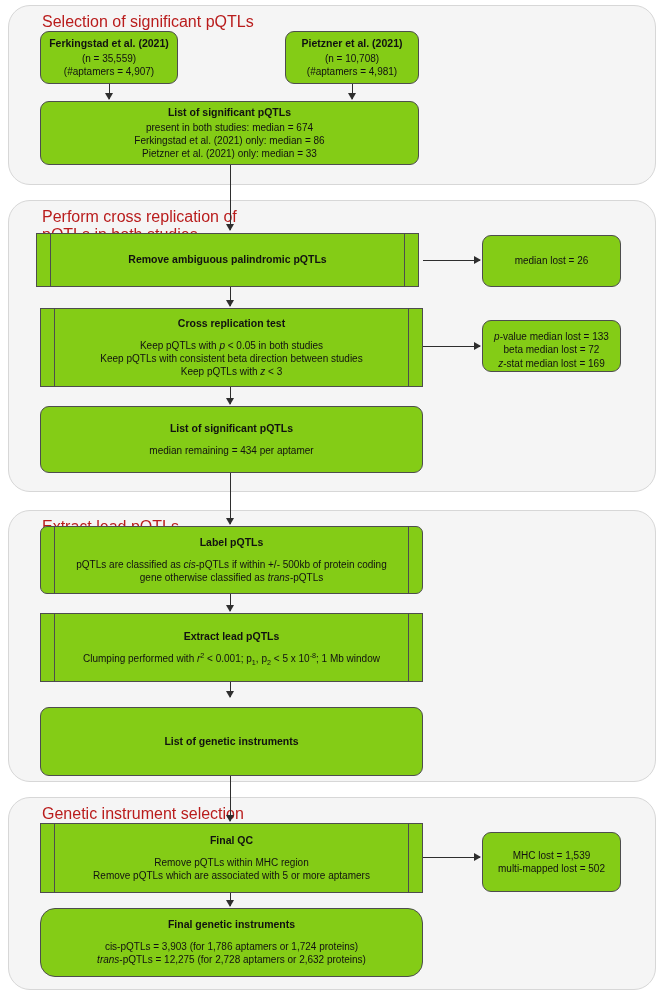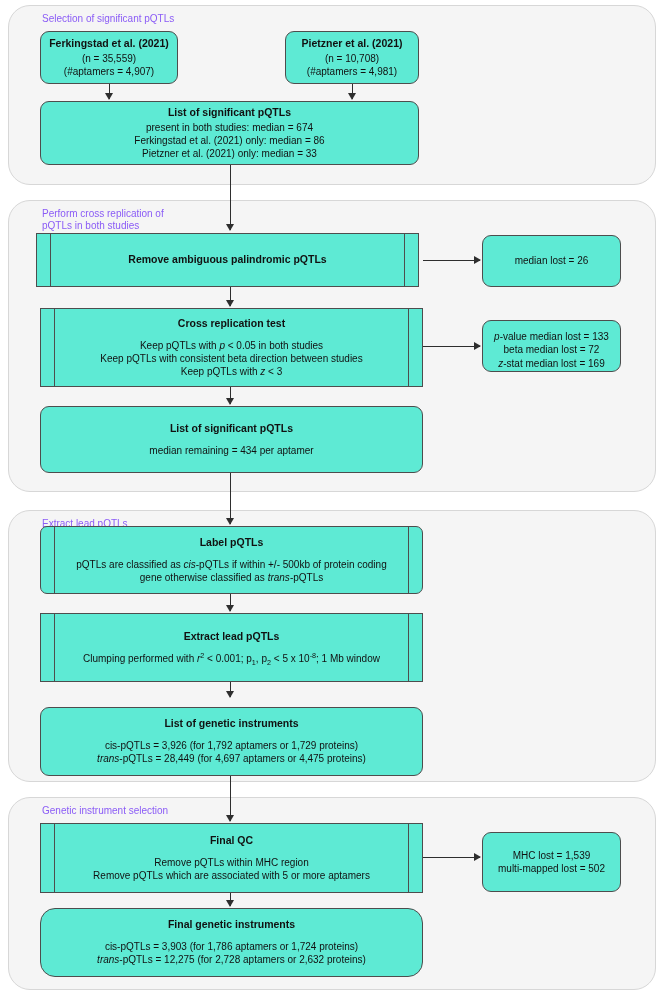--- a/index.html
+++ b/index.html
@@ -8,24 +8,24 @@
     font-family:"Liberation Sans", sans-serif;
     color:#1c1c1c; background:#ffffff; overflow:hidden;
   }
   .section {
     position:absolute; left:8px; width:648px;
     background:#f5f5f5; border:1px solid #d7d7d7; border-radius:22px;
     box-sizing:border-box;
   }
   .section-label {
     position:absolute; left:33px; top:7px;
-    font-size:10px; line-height:1.15; color:#8b5cf6;
+    font-size:16px; line-height:1.15; color:#b91c1c;
   }
   .box {
-    position:absolute; background:#5eead4;
+    position:absolute; background:#84cc16;
     border:1.3px solid #4d4d4d; box-sizing:border-box;
     display:flex; flex-direction:column; justify-content:center; align-items:center;
     text-align:center; font-size:10px; line-height:1.32; color:#111;
     z-index:3; padding:2px 6px;
   }
   .rounded { border-radius:9px; }
   .box .title { font-weight:bold; font-size:10.5px; }
   .box .body { margin-top:8px; }
   .box .body.tight { margin-top:1px; }
   .bar { position:absolute; top:-1px; bottom:-1px; width:0; border-left:1.3px solid #4d4d4d; }
@@ -139,24 +139,20 @@
   <div class="box" style="left:40px; top:613px; width:383px; height:69px;">
     <div class="bar bar-l"></div>
     <div class="bar bar-r"></div>
     <div class="title">Extract lead pQTLs</div>
     <div class="body">
         <div class="tline">Clumping performed with <i>r</i><sup>2</sup> &lt; 0.001; p<sub>1</sub>, p<sub>2</sub> &lt; 5 x 10<sup>-8</sup>; 1 Mb window</div>
       </div>
   </div>
   <div class="box rounded" style="left:40px; top:699px; width:383px; height:69px;margin-top:8px;">
     <div class="title">List of genetic instruments</div>
-    <div class="body">
-        <div class="tline">cis-pQTLs = 3,926 (for 1,792 aptamers or 1,729 proteins)</div>
-        <div class="tline"><i>trans</i>-pQTLs = 28,449 (for 4,697 aptamers or 4,475 proteins)</div>
-      </div>
   </div>
 
   <div class="box" style="left:40px; top:823px; width:383px; height:70px;">
     <div class="bar bar-l"></div>
     <div class="bar bar-r"></div>
     <div class="title">Final QC</div>
     <div class="body">
         <div class="tline">Remove pQTLs within MHC region</div>
         <div class="tline">Remove pQTLs which are associated with 5 or more aptamers</div>
       </div>

